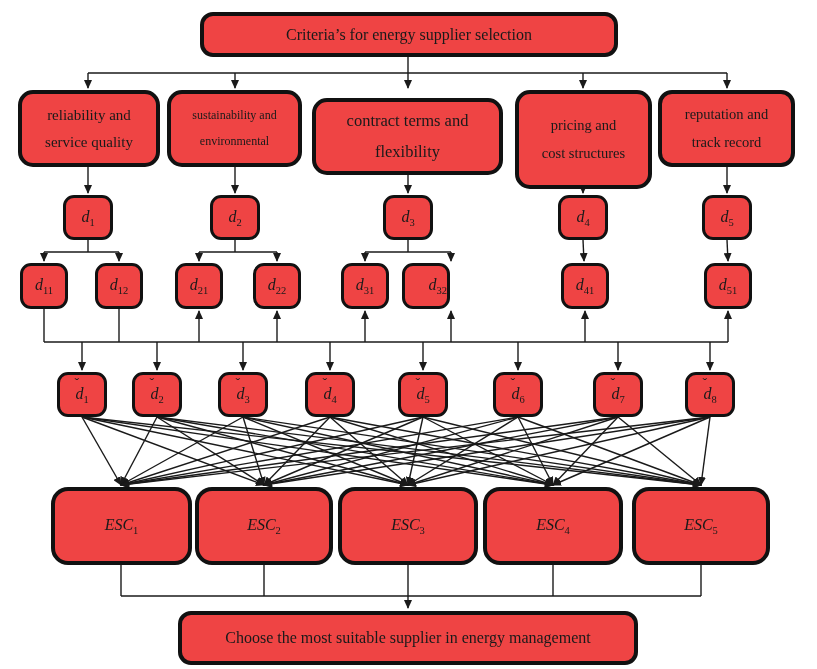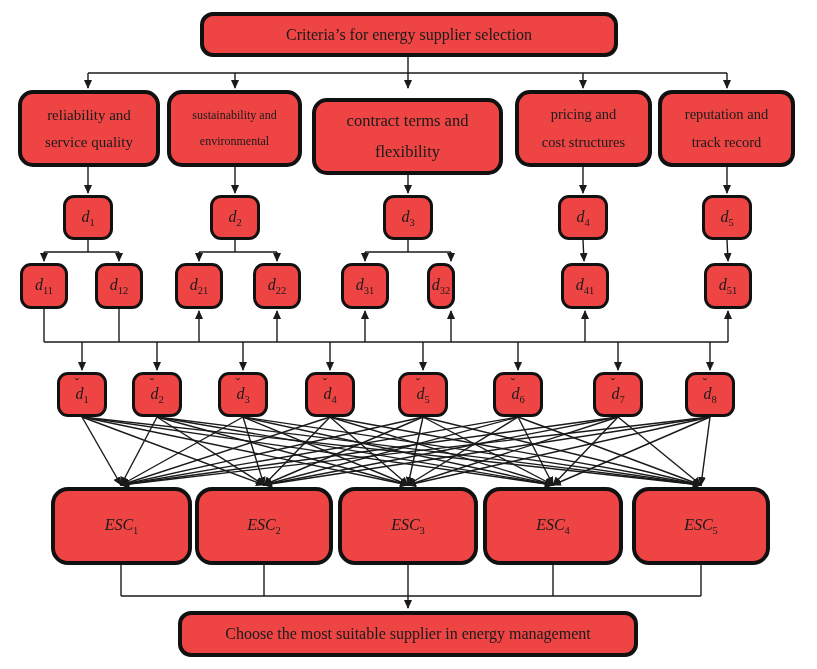--- a/index.html
+++ b/index.html
@@ -144,21 +144,21 @@
     <span>service quality</span>
   </div>
   <div class="box critbox c-sm" style="left:167px;top:90px;width:135px;height:77px;">
     <span>sustainability and</span>
     <span>environmental</span>
   </div>
   <div class="box critbox c-lg" style="left:312px;top:90px;width:191px;height:77px;margin-top:8px;">
     <span>contract terms and</span>
     <span>flexibility</span>
   </div>
-  <div class="box critbox c-md2" style="left:515px;top:90px;width:137px;height:77px;">
+  <div class="box critbox c-md2" style="left:515px;top:90px;width:137px;height:99px;">
     <span>pricing and</span>
     <span>cost structures</span>
   </div>
   <div class="box critbox c-md2" style="left:658px;top:90px;width:137px;height:77px;border-radius:14px;">
     <span>reputation and</span>
     <span>track record</span>
   </div>
 
   <div class="box mnode" style="left:63px;top:195px;width:50px;height:45px;">
     <span class="mbase"><i>d</i><span class="msub">1</span></span>
@@ -184,21 +184,21 @@
   </div>
   <div class="box mnode" style="left:175px;top:263px;width:48px;height:46px;">
     <span class="mbase"><i>d</i><span class="msub">21</span></span>
   </div>
   <div class="box mnode" style="left:253px;top:263px;width:48px;height:46px;">
     <span class="mbase"><i>d</i><span class="msub">22</span></span>
   </div>
   <div class="box mnode" style="left:341px;top:263px;width:48px;height:46px;">
     <span class="mbase"><i>d</i><span class="msub">31</span></span>
   </div>
-  <div class="box mnode" style="left:427px;top:263px;width:28px;height:46px;">
+  <div class="box mnode" style="left:402px;top:263px;width:48px;height:46px;justify-content:flex-end;">
     <span class="mbase"><i>d</i><span class="msub">32</span></span>
   </div>
   <div class="box mnode" style="left:561px;top:263px;width:48px;height:46px;">
     <span class="mbase"><i>d</i><span class="msub">41</span></span>
   </div>
   <div class="box mnode" style="left:704px;top:263px;width:48px;height:46px;">
     <span class="mbase"><i>d</i><span class="msub">51</span></span>
   </div>
 
   <div class="box mnode" style="left:57px;top:372px;width:50px;height:45px;">
@@ -235,17 +235,17 @@
   <div class="box escbox mnode" style="left:338px;top:487px;width:140px;height:78px;">
     <span class="mbase"><i>ESC</i><span class="msub">3</span></span>
   </div>
   <div class="box escbox mnode" style="left:483px;top:487px;width:140px;height:78px;">
     <span class="mbase"><i>ESC</i><span class="msub">4</span></span>
   </div>
   <div class="box escbox mnode" style="left:632px;top:487px;width:138px;height:78px;">
     <span class="mbase"><i>ESC</i><span class="msub">5</span></span>
   </div>
 
-  <div class="box bigbox" style="left:178px;top:611px;width:460px;height:46px;">
+  <div class="box bigbox" style="left:178px;top:611px;width:460px;height:54px;">
     <span class="bottomtext">Choose the most suitable supplier in energy management</span>
   </div>
 
 </div>
 
 </body></html>

